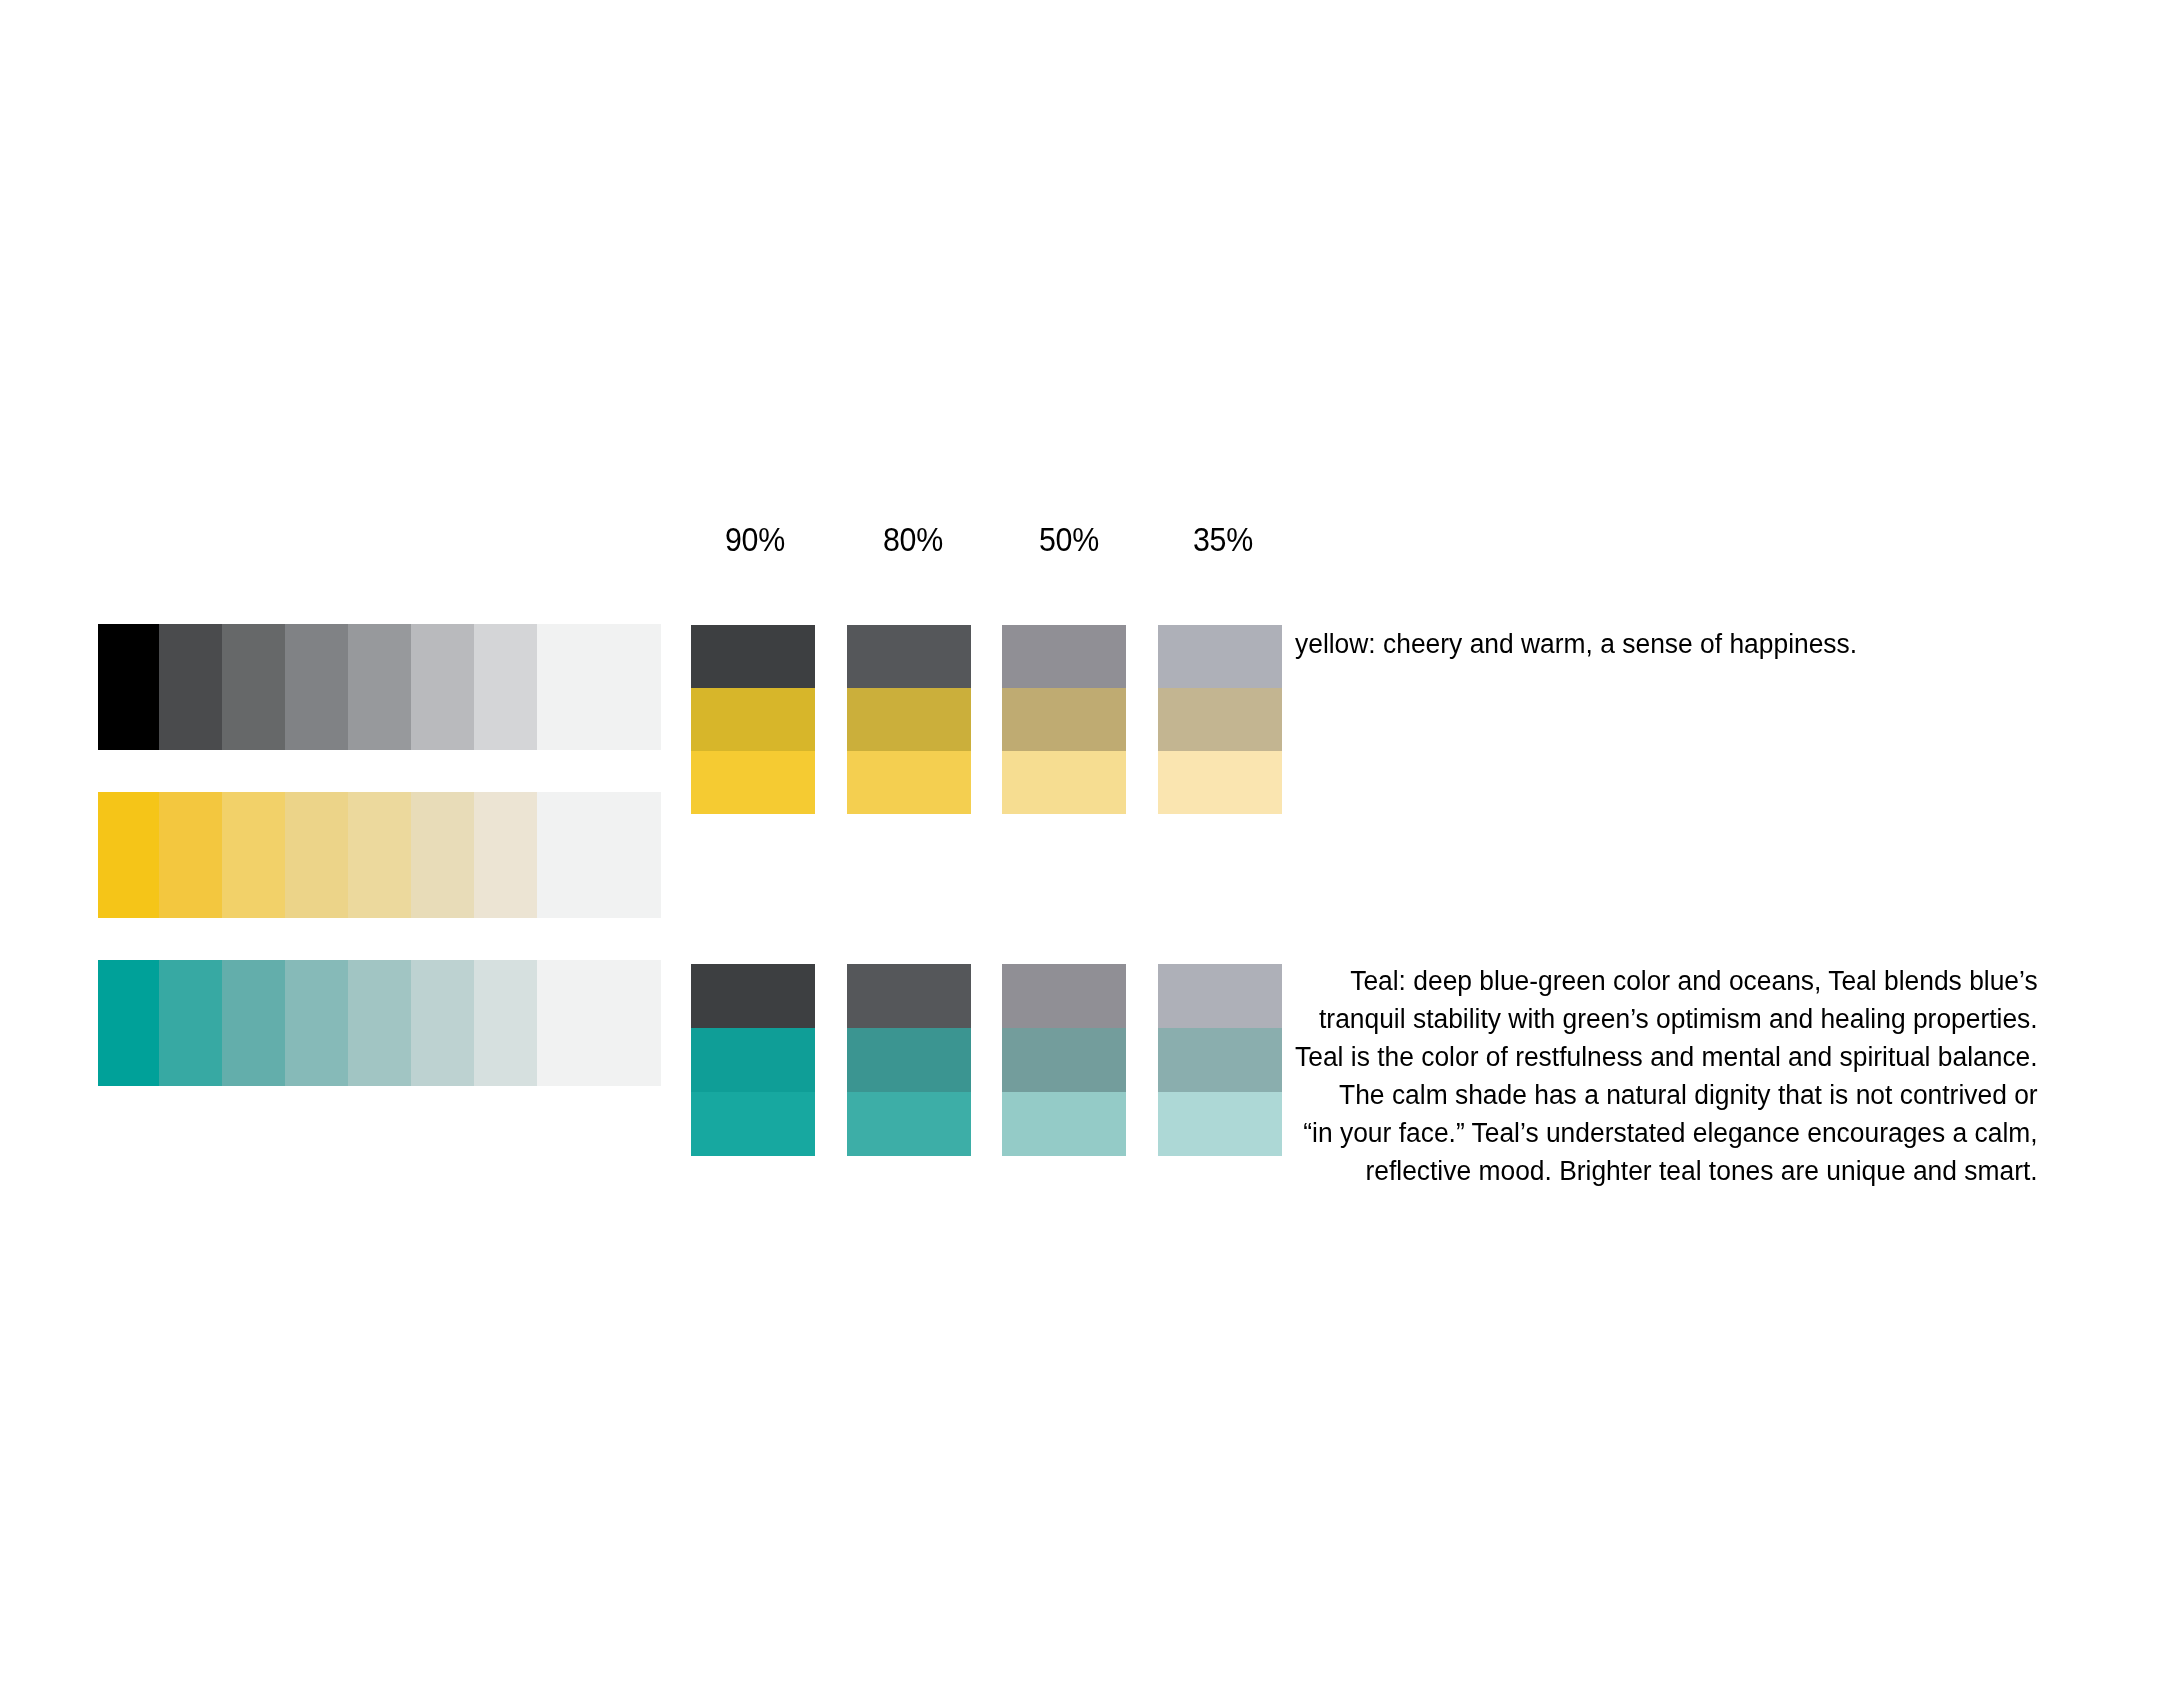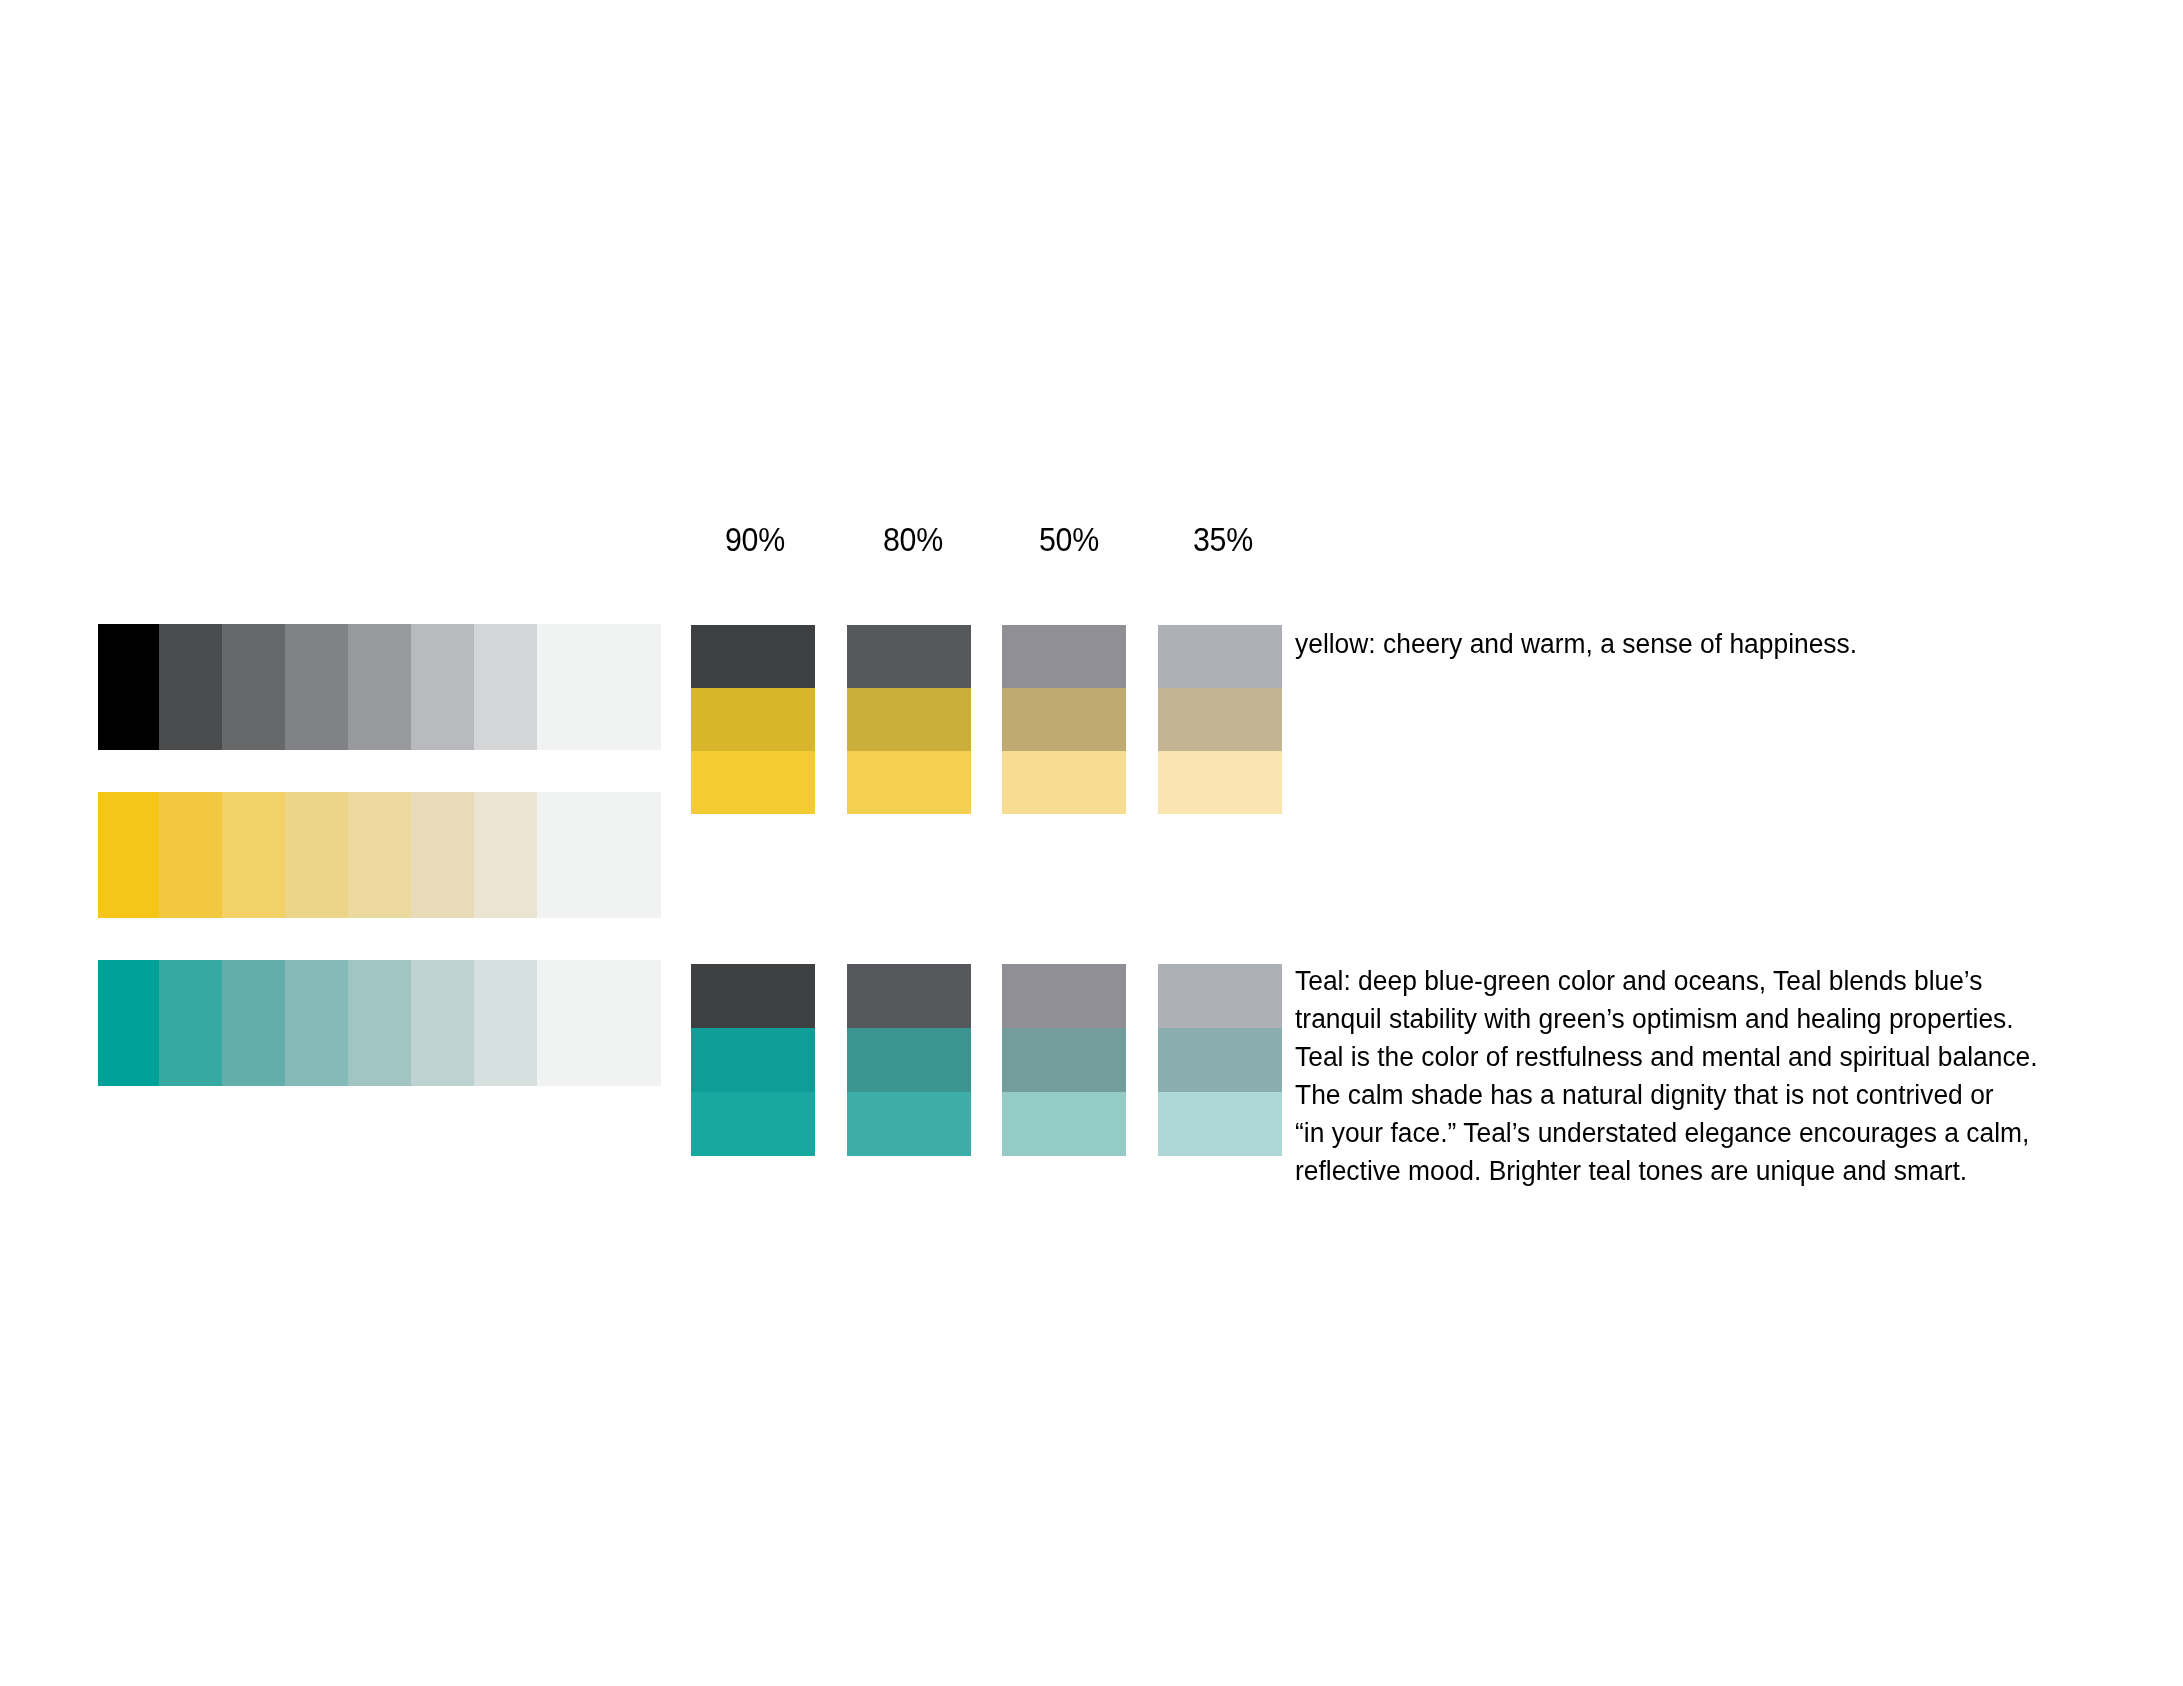--- a/index.html
+++ b/index.html
@@ -12,20 +12,21 @@
     height: 1687px;
     position: relative;
     font-family: "Liberation Sans", sans-serif;
     color: #000000;
     overflow: hidden;
   }
 
   .page {
     position: absolute;
     inset: 0;
+    text-align: right;
   }
 
   
   .pct-label {
     position: absolute;
     font-size: 33px;
     line-height: 1;
     letter-spacing: -0.3px;
     color: #000000;
     white-space: nowrap;

